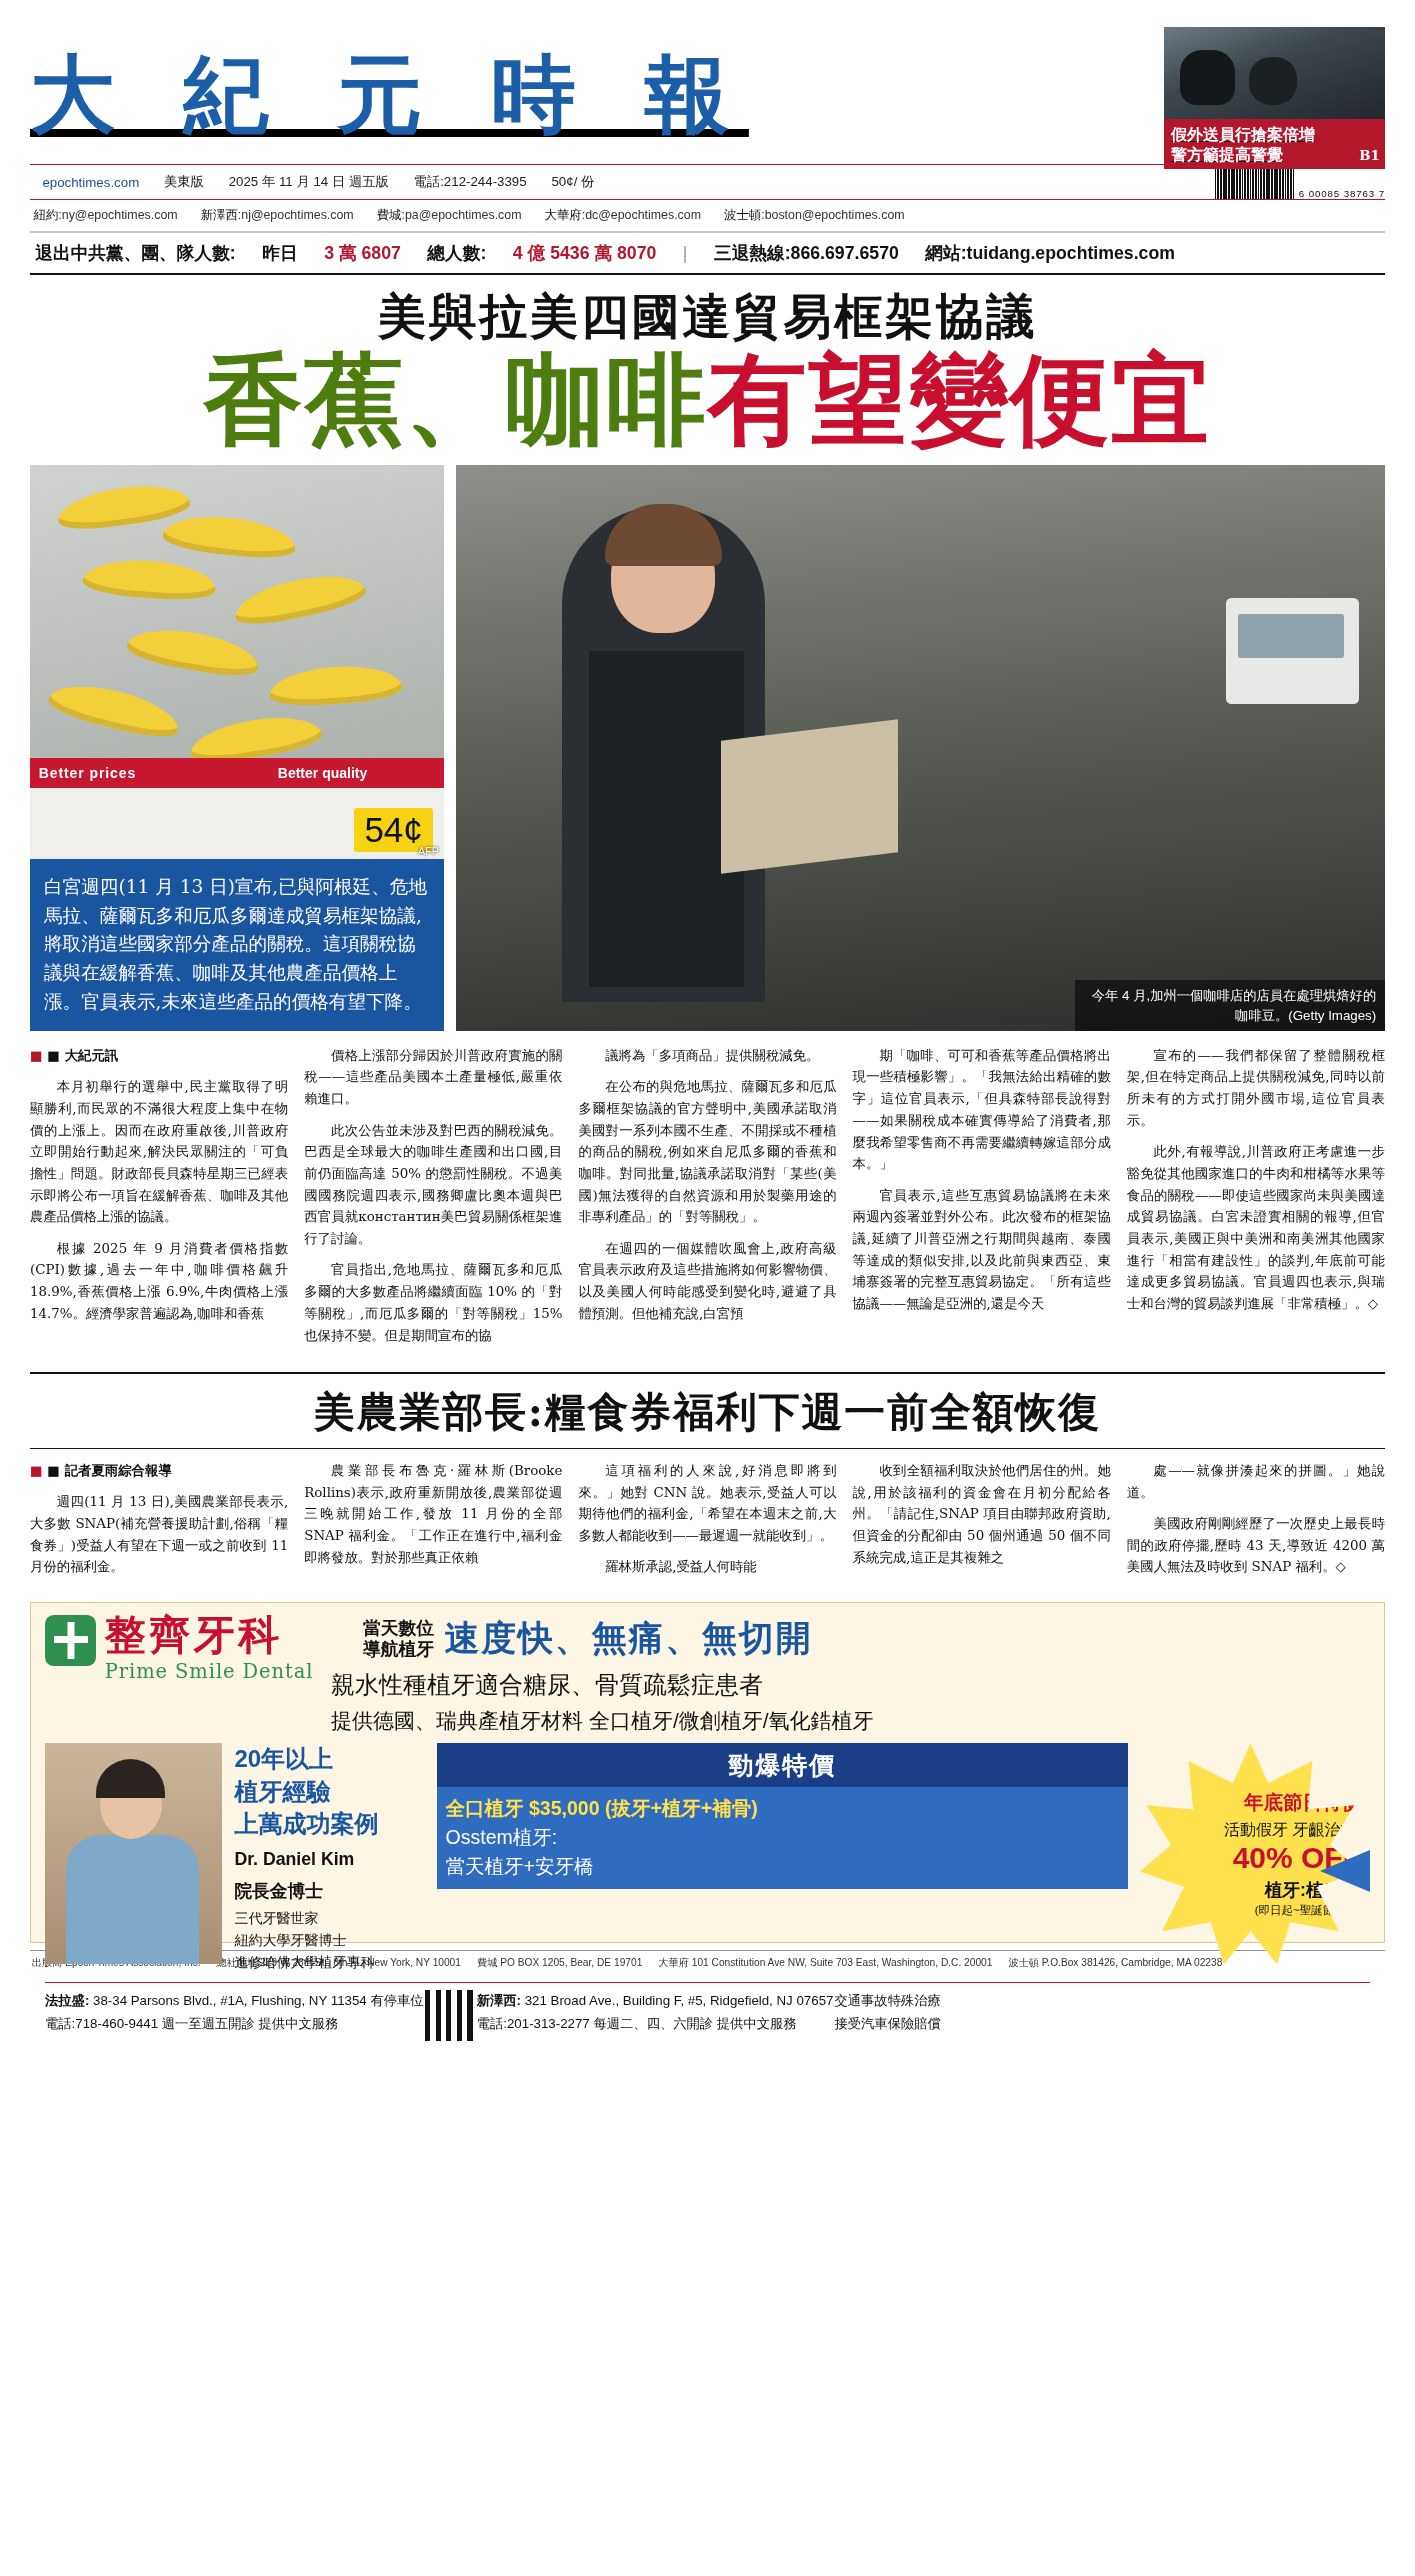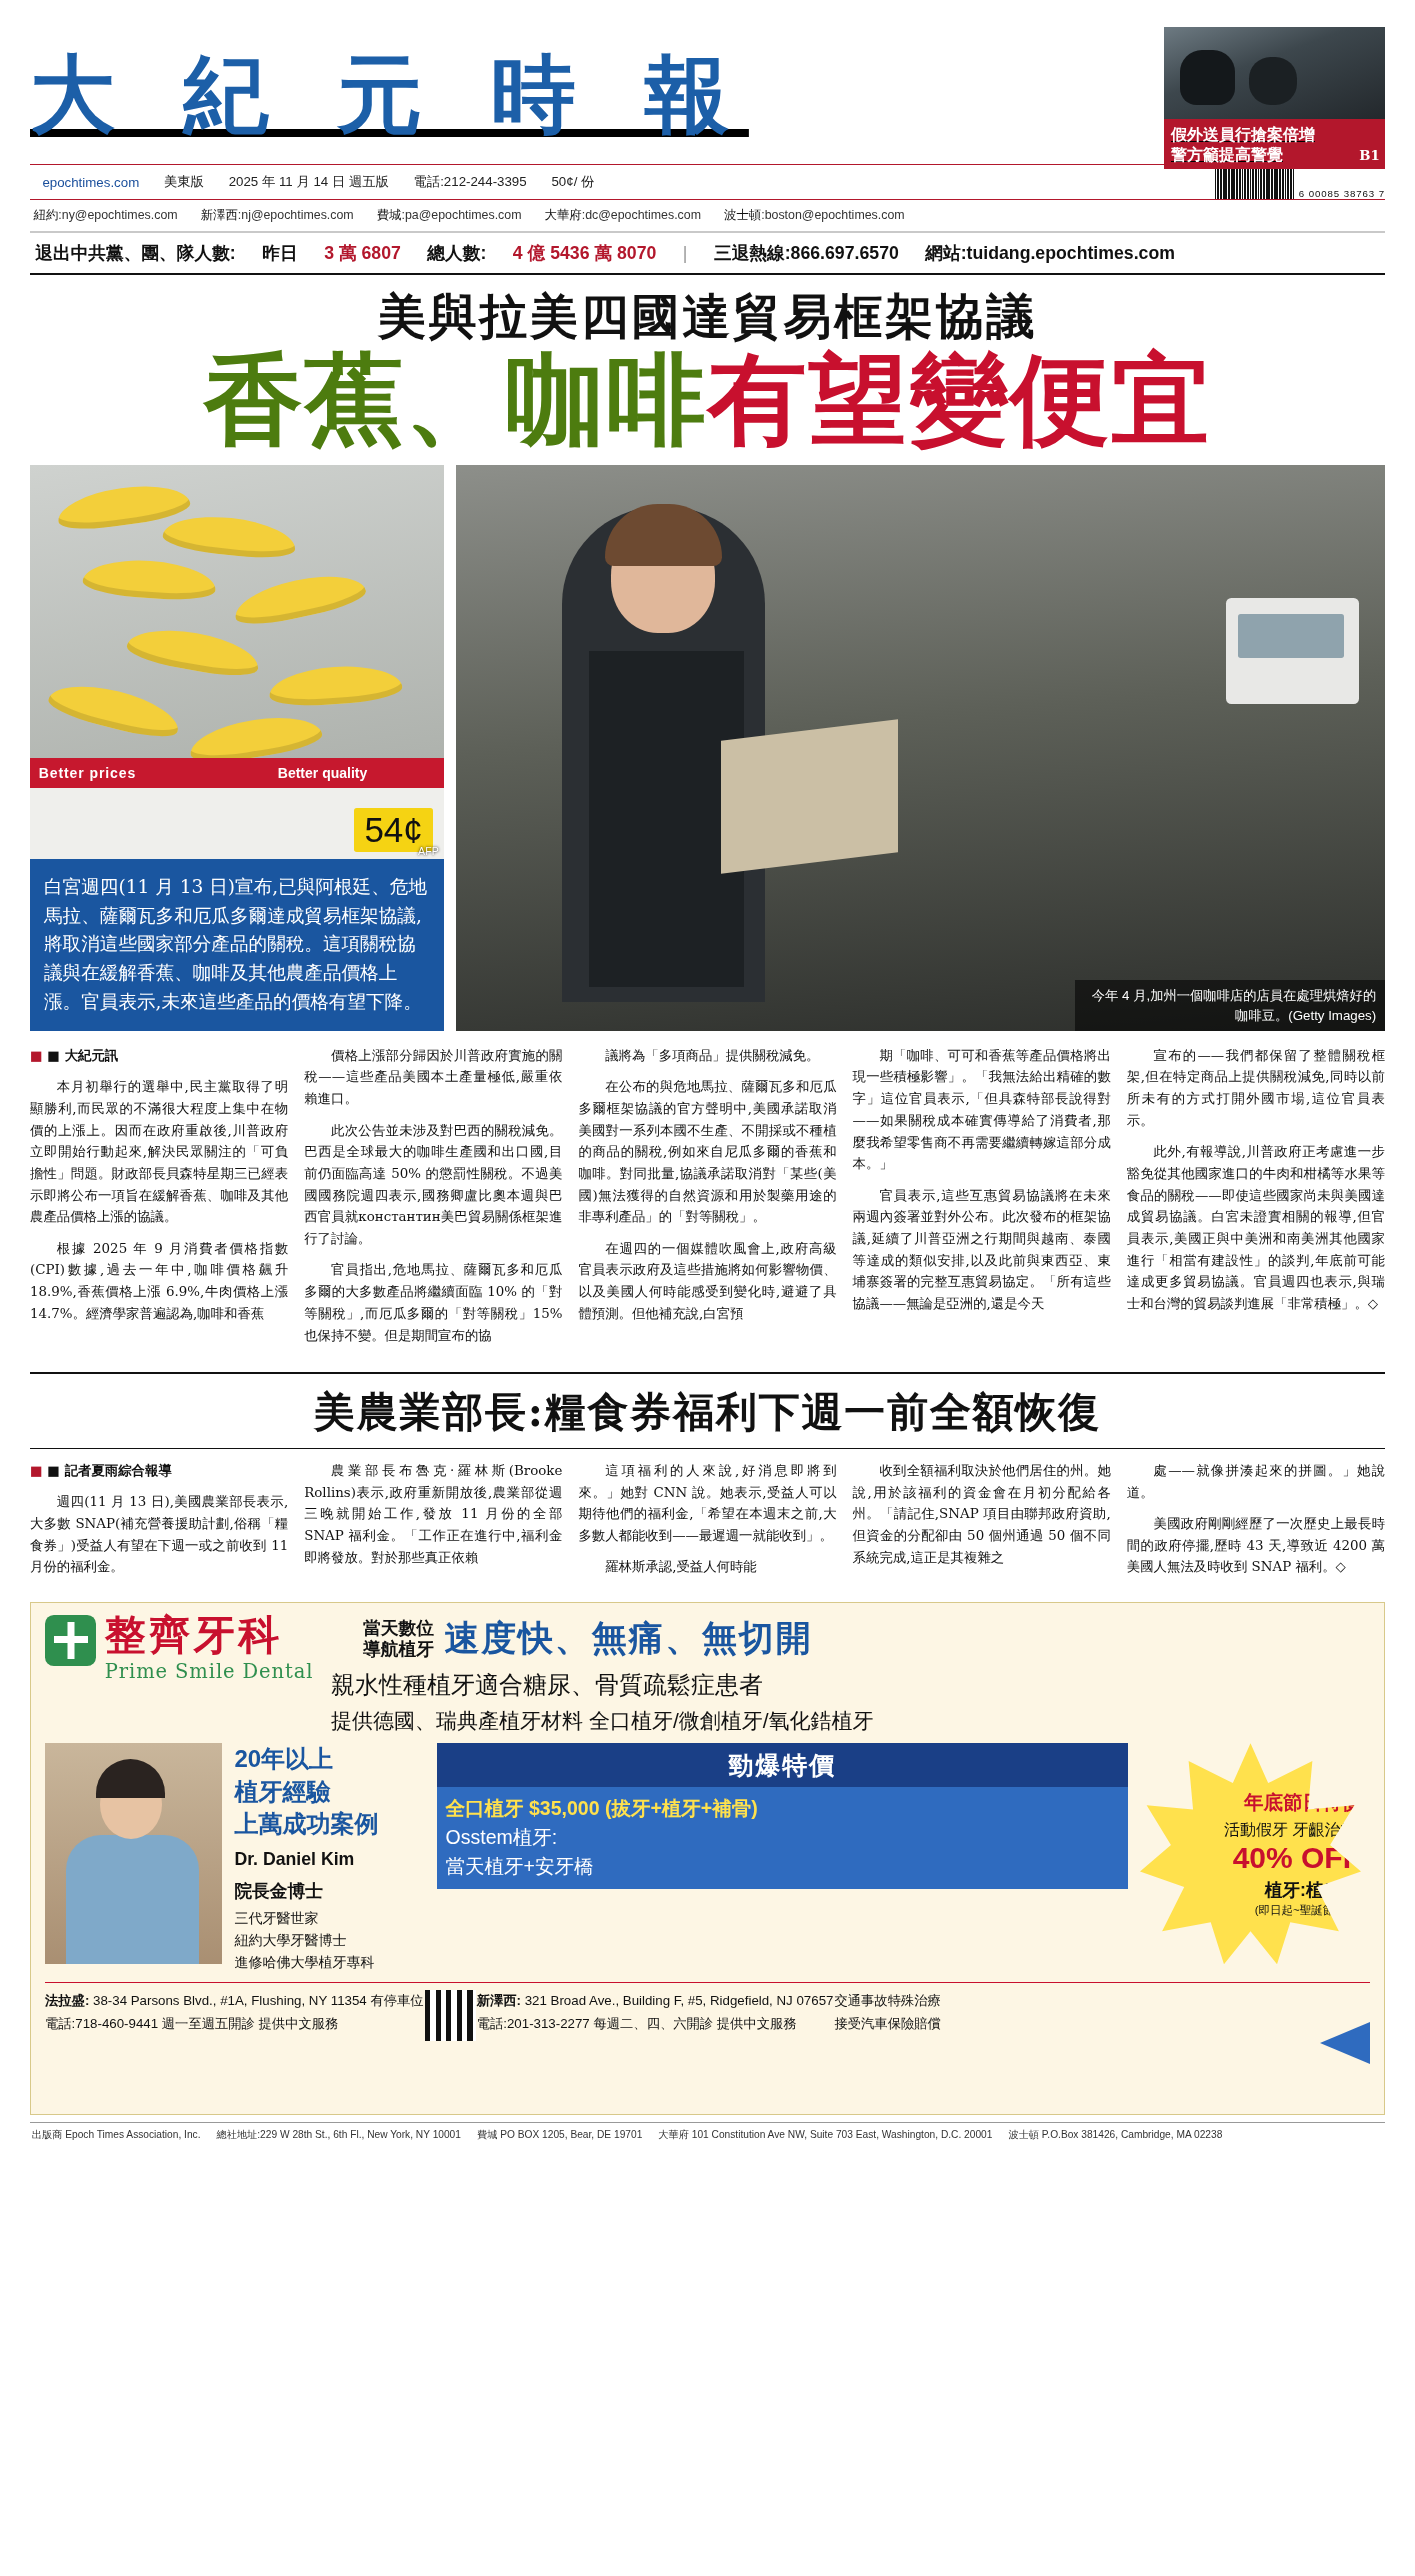--- a/index.html
+++ b/index.html
@@ -69,21 +69,21 @@
   .bullet{font-weight:bold;text-indent:0 !important;}
   .bullet:before{content:"■ ";color:#b3172c;}
 
   
   .hl2{margin:16px 30px 0 30px;border-top:2.7px solid #111;border-bottom:0.9px solid #111;padding:10.6px 0 8.8px;}
   .hl2 h2{margin:0;text-align:center;font-family:"DejaVu Serif",serif;font-size:41px;letter-spacing:1.8px;color:#111;}
 
   .cols2{margin:10.6px 30px 0 30px;display:flex;gap:16px;}
 
   
-  .ad{margin:14px 30px 0 30px;border:1.8px solid #d8c98a;background:#fdf6e4;padding:12.4px 14px 8.8px 14px;box-sizing:border-box;height:513px;position:relative;}
+  .ad{margin:14px 30px 0 30px;border:1.8px solid #d8c98a;background:#fdf6e4;padding:12.4px 14px 8.8px 14px;box-sizing:border-box;height:341px;position:relative;}
   .ad-top{display:flex;align-items:flex-start;}
   .ad-logo{width:51px;height:51px;background:#2f8f4e;border-radius:8.8px;position:relative;margin-right:8.8px;flex:none;}
   .ad-logo:before{content:"";position:absolute;left:50%;top:7px;width:7px;height:37px;background:#fff;transform:translateX(-50%);}
   .ad-logo:after{content:"";position:absolute;left:8.8px;top:21px;width:34px;height:7px;background:#fff;}
   .ad-brand{font-family:"DejaVu Serif",serif;}
   .ad-brand .cn{font-size:41px;font-weight:bold;color:#c8102e;letter-spacing:3.5px;line-height:1;}
   .ad-brand .en{font-size:19.5px;color:#2f8f4e;letter-spacing:0.9px;margin-top:3.5px;}
   .ad-head-right{flex:1;padding-left:17.7px;}
   .ad-line1{display:flex;align-items:center;gap:10.6px;}
   .ad-badge{font-size:17.7px;color:#111;font-weight:bold;line-height:1.15;margin-left:32px;}

